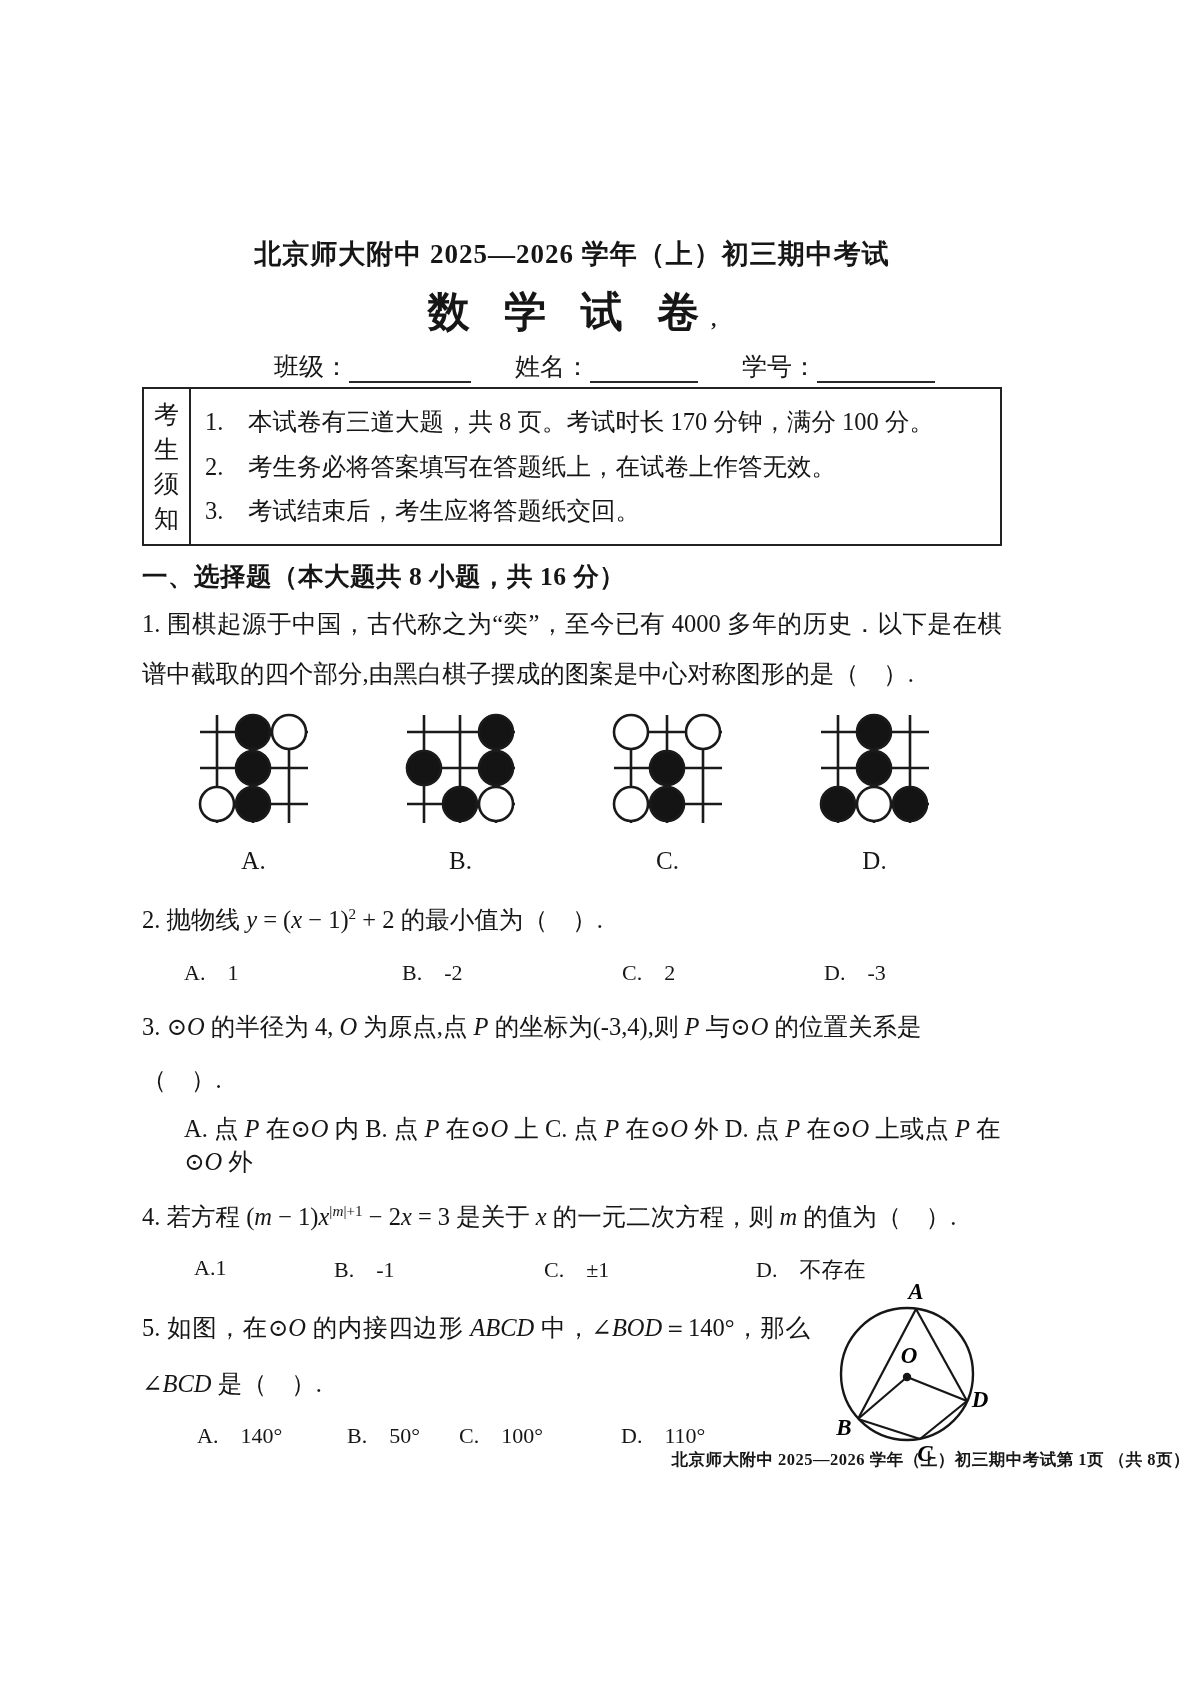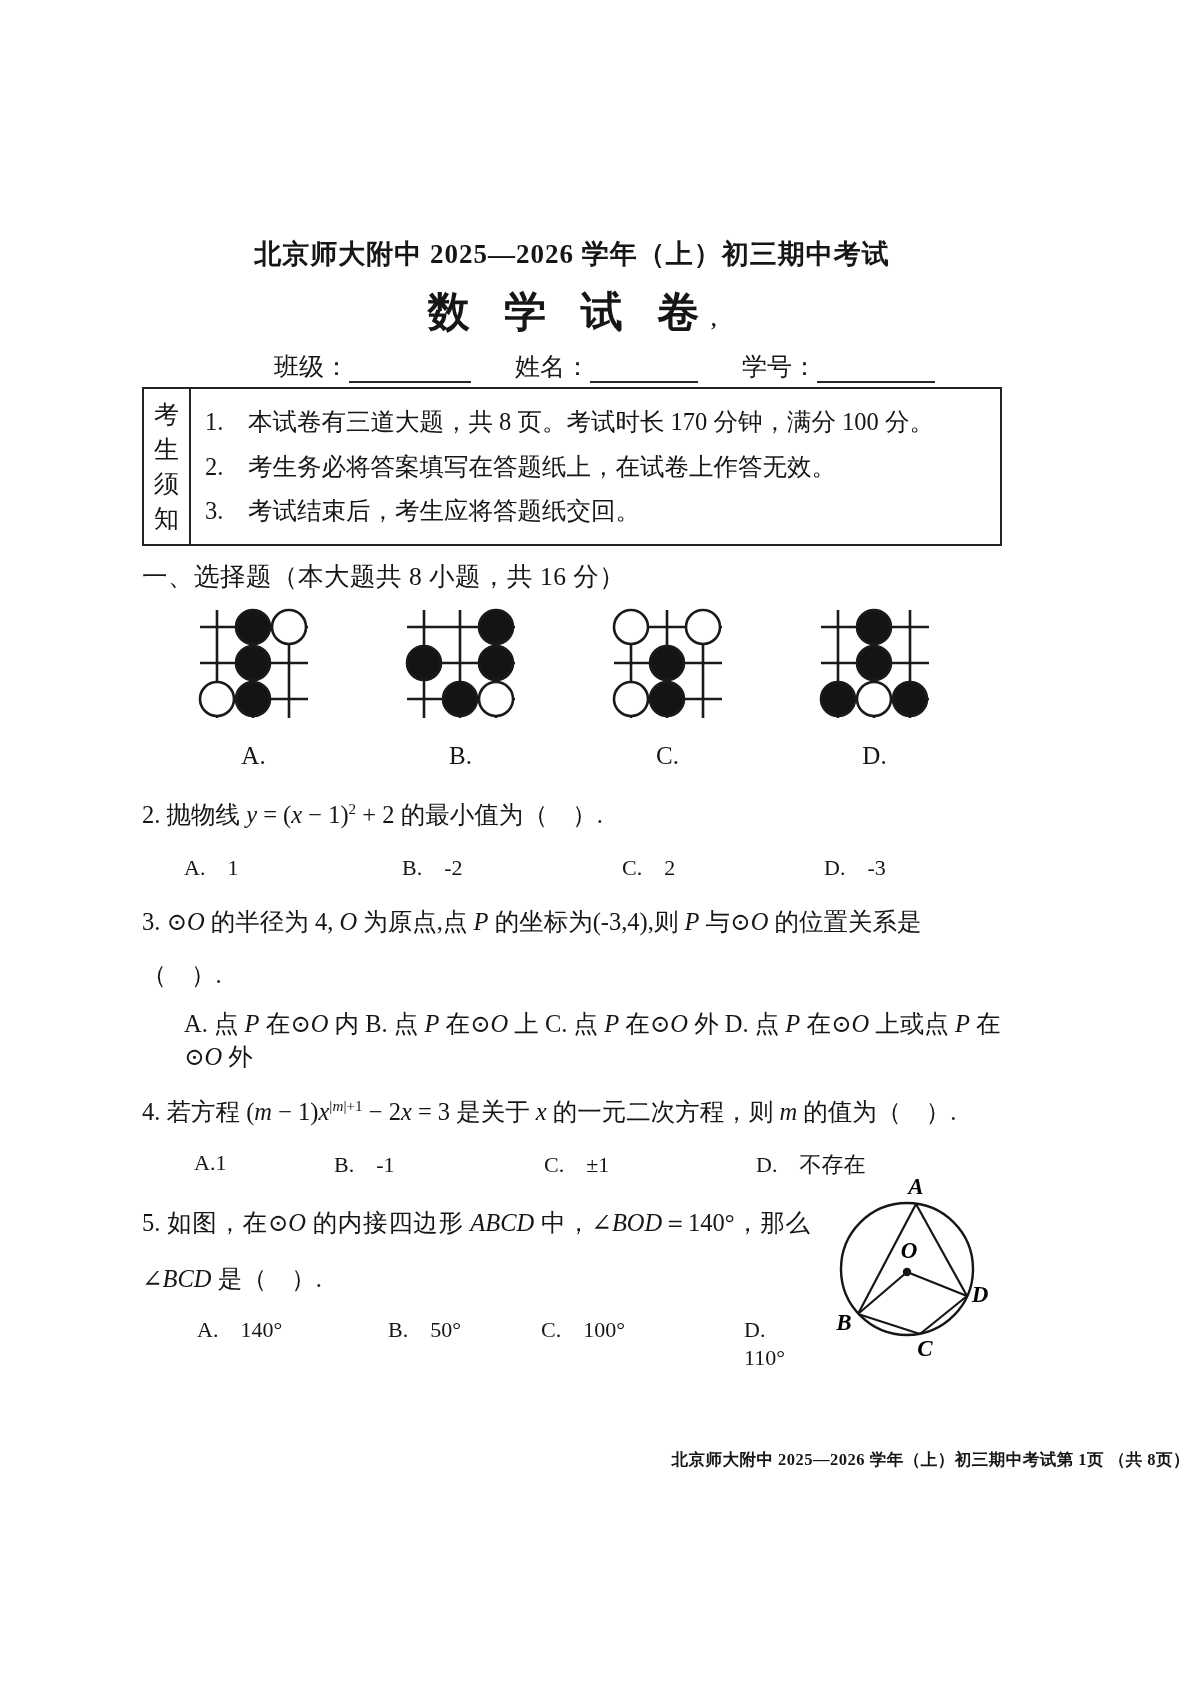--- a/index.html
+++ b/index.html
@@ -20,36 +20,36 @@
   .info-field { display:flex; align-items:flex-end; margin-right:44px; }
   .blank-line { display:inline-block; border-bottom:2px solid #2a2a2a; height:30px; }
   .blank-class { width:122px; } .blank-name { width:108px; } .blank-id { width:118px; }
 
   .notice-box { display:flex; border:2.5px solid #222; margin-top:4px; }
   .notice-side { width:47px; border-right:2px solid #222; display:flex; flex-direction:column;
                  align-items:center; justify-content:space-between; padding:9px 0; font-size:25px; }
   .notice-items { flex:1; padding:6px 6px 6px 14px; font-size:24.5px; }
   .notice-items p { margin:9px 0; line-height:1.45; }
 
-  .section-heading { font-size:25.5px; font-weight:400; margin-top:13px; letter-spacing:0.5px; }
+  .section-heading { font-size:25.5px; font-weight:700; margin-top:13px; letter-spacing:0.5px; }
 
   .q-stem { font-size:24.5px; line-height:2.05; margin-top:5px; text-align:justify; }
   .q-stem-nowrap { font-size:24.5px; line-height:2.0; margin-top:14px; white-space:nowrap; }
   sup { font-size:0.62em; }
 
   .go-row { display:grid; grid-template-columns:repeat(4,207px); justify-items:center;
             padding-left:8px; margin-top:14px; }
   .go-cell { display:flex; flex-direction:column; align-items:center; }
   .go-label { font-size:25px; margin-top:18px; }
 
   .opt-row { display:grid; font-size:22px; margin-top:14px; }
   .opt-row-q2 { grid-template-columns:218px 220px 202px auto; padding-left:42px; }
   .opt-grid-q3 { grid-template-columns:452px auto; padding-left:42px; row-gap:12px; margin-top:8px; font-size:24.5px; }
   .opt-row-q4 { grid-template-columns:140px 210px 212px auto; padding-left:52px; }
-  .opt-row-q5 { grid-template-columns:150px 112px 162px auto; padding-left:55px; margin-top:8px;gap:41px; }
+  .opt-row-q5 { grid-template-columns:150px 112px 162px auto; padding-left:55px; margin-top:8px; }
   .paren-line { font-size:24.5px; line-height:2.0; margin-top:4px; }
 
   .q5-wrap { display:flex; margin-top:10px; }
   .q5-left { width:668px; }
   .q5-left .q-stem { line-height:2.3; }
   .q5-fig { width:192px; margin-top:-14px; }
   .q5-fig text { font-style:italic; font-weight:700; font-size:23px;
                  font-family:"Liberation Serif","DejaVu Serif",serif; }
 
   .page-footer { position:absolute; top:1449px; left:0; width:100%; text-align:right;
@@ -91,20 +91,21 @@
     <div class="notice-items">
       <p>1.　本试卷有三道大题，共 8 页。考试时长 170 分钟，满分 100 分。</p>
       <p>2.　考生务必将答案填写在答题纸上，在试卷上作答无效。</p>
       <p>3.　考试结束后，考生应将答题纸交回。</p>
     </div>
   </div>
 
   <div class="section-heading">一、选择题（本大题共 8 小题，共 16 分）</div>
 
   <div>
+    <p class="q-stem">1. 围棋起源于中国，古代称之为“奕”，至今已有 4000 多年的历史．以下是在棋谱中截取的四个部分,由黑白棋子摆成的图案是中心对称图形的是（　）.</p>
     <div class="go-row">
       <div class="go-cell">
         <div><svg width="112" height="112" viewBox="0 0 112 112">
               <line x1="2" y1="19" x2="110" y2="19" stroke="#1a1a1a" stroke-width="2.6"></line>
               <line x1="19" y1="2" x2="19" y2="110" stroke="#1a1a1a" stroke-width="2.6"></line>
               <line x1="2" y1="55" x2="110" y2="55" stroke="#1a1a1a" stroke-width="2.6"></line>
               <line x1="55" y1="2" x2="55" y2="110" stroke="#1a1a1a" stroke-width="2.6"></line>
               <line x1="2" y1="91" x2="110" y2="91" stroke="#1a1a1a" stroke-width="2.6"></line>
               <line x1="91" y1="2" x2="91" y2="110" stroke="#1a1a1a" stroke-width="2.6"></line>
               <circle cx="55" cy="19" r="17" fill="#141414" stroke="#1a1a1a" stroke-width="2.6"></circle>

